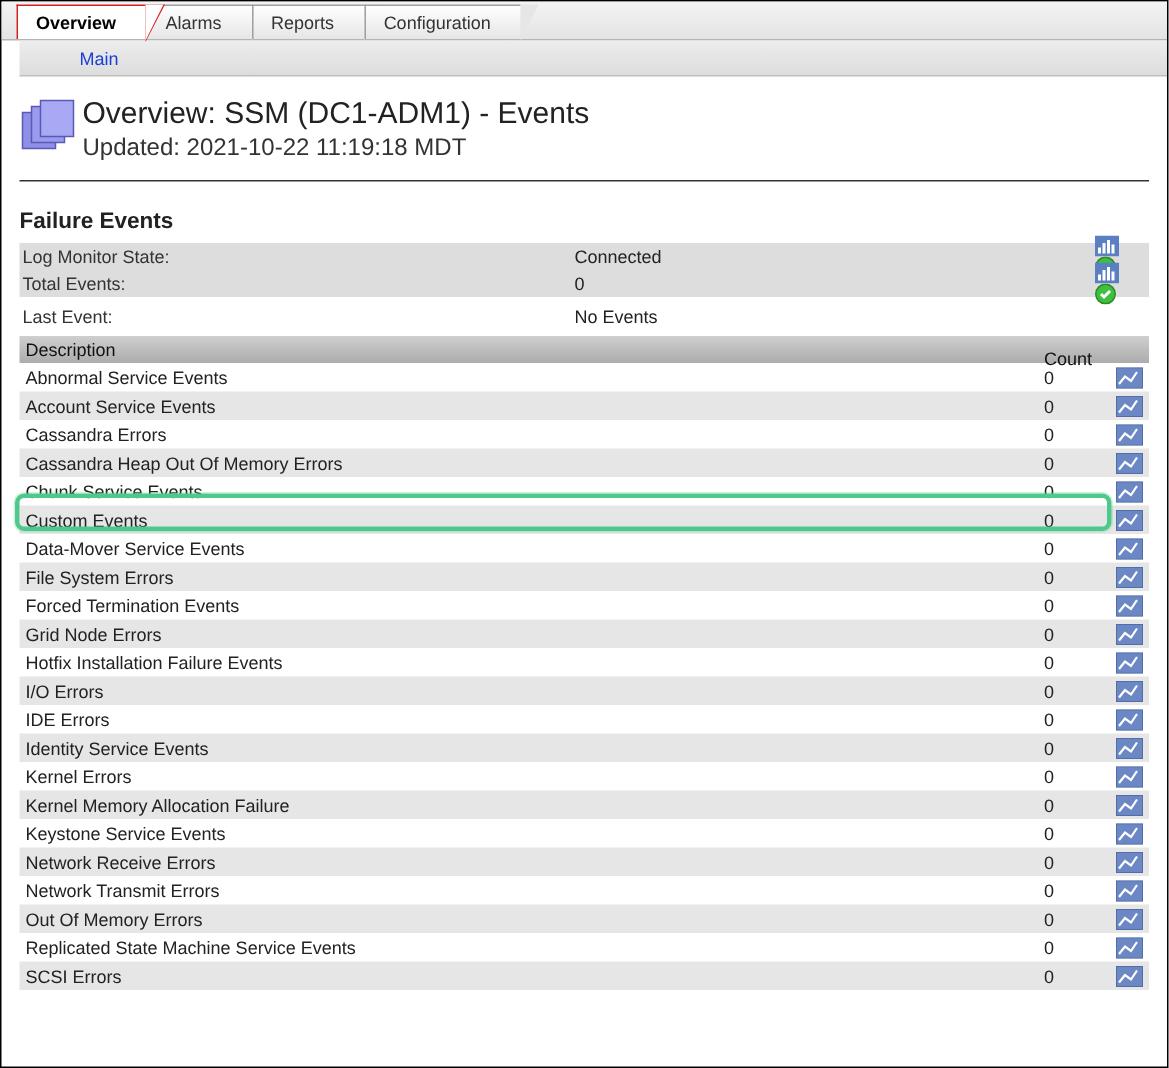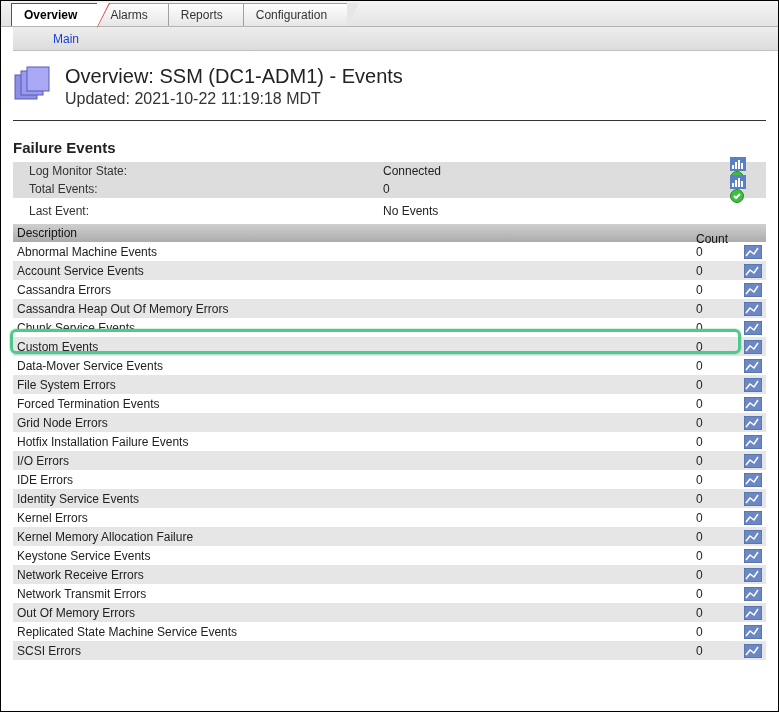--- a/index.html
+++ b/index.html
@@ -90,21 +90,20 @@
     cursor: pointer;
   }
 
   .contentpad {
     padding: 6px 12px 0 12px;
   }
 
   .titlebar {
     display: flex;
     align-items: flex-start;
-    gap: 10px;
     padding: 8px 0 8px 0;
   }
   .title-icon svg { display:block; }
   .title-text h1 {
     margin: 0;
     font-size: 20px;
     font-weight: normal;
     color: #222;
   }
   .title-text .updated {
@@ -126,21 +125,21 @@
   }
 
   .kvrow {
     display: flex;
     align-items: center;
     height: 18px;
     background: #ddd;
     font-size: 12px;
   }
   .kvrow.noshade { background: #fff; }
-  .kvrow .k { flex: 0 0 370px; padding-left: 16px; color:#333;}
+  .kvrow .k { flex: 0 0 370px; padding-left: 2px; color:#333;}
   .kvrow .v { flex: 1 1 auto; }
   .kvrow .icons { flex: 0 0 36px; text-align:right; padding-right:2px;}
 
   .smallgap { height: 4px; background:#fff; }
 
   .tablehdr {
     display:flex;
     background: linear-gradient(#cfcfcf,#acacac);
     height: 18px;
     align-items:center;
@@ -266,21 +265,21 @@
     <div class="smallgap"></div>
 
     <div class="tablehdr">
       <div class="col-desc">Description</div>
       <div class="col-count">Count</div>
       <div class="col-act"></div>
     </div>
 
     <div class="rows" id="rows">
         <div class="datarow">
-          <div class="c-desc">Abnormal Machine Events</div>
+          <div class="c-desc">Abnormal Service Events</div>
           <div class="c-count">0</div>
           <div class="c-act">
             <span class="chartlet">
               <svg width="18" height="14" viewBox="0 0 18 14">
                 <rect width="18" height="14" fill="#6c88c4" stroke="#4a66a0"></rect>
                 <polyline points="2,11 6,6 10,9 14,3" stroke="#fff" stroke-width="1.5" fill="none"></polyline>
               </svg>
             </span>
           </div>
         </div>

